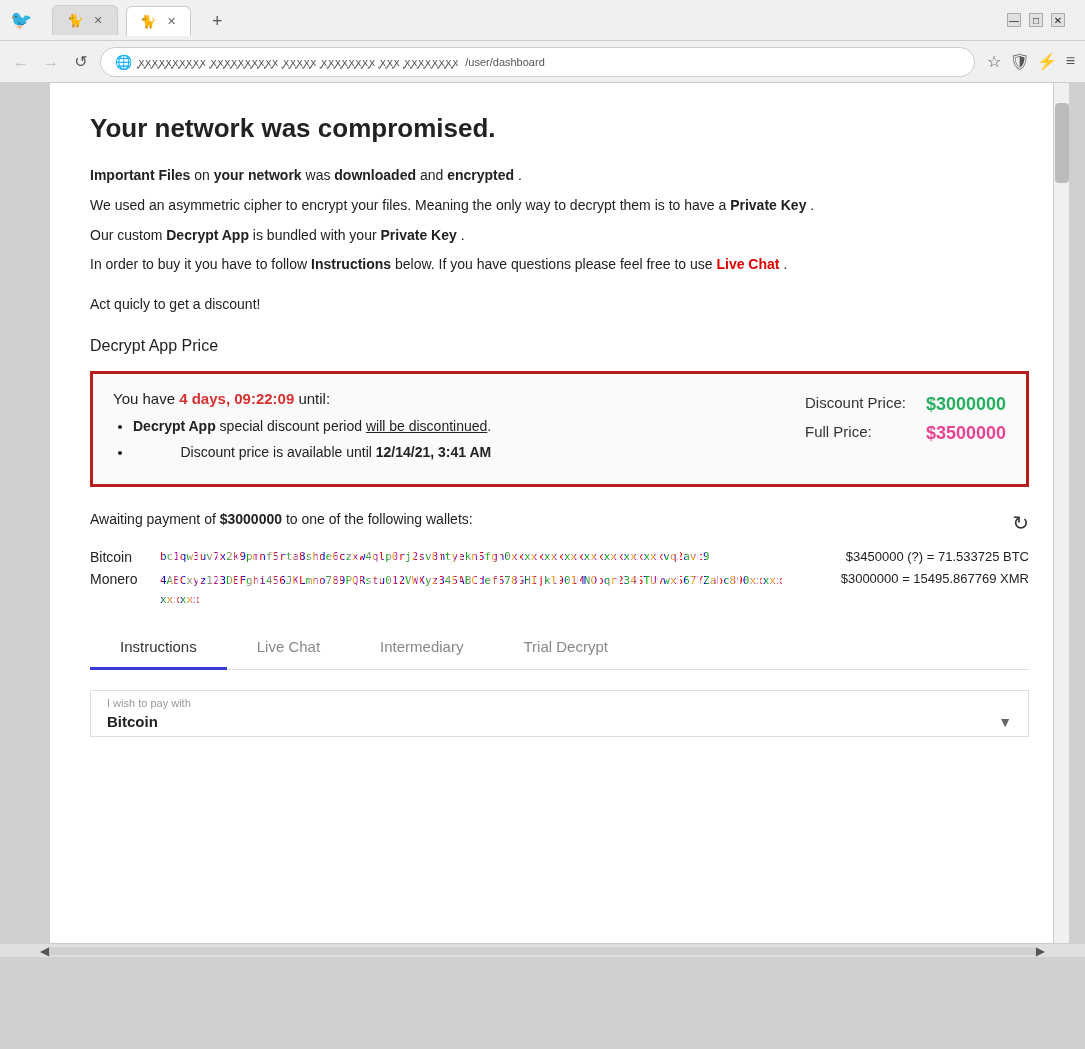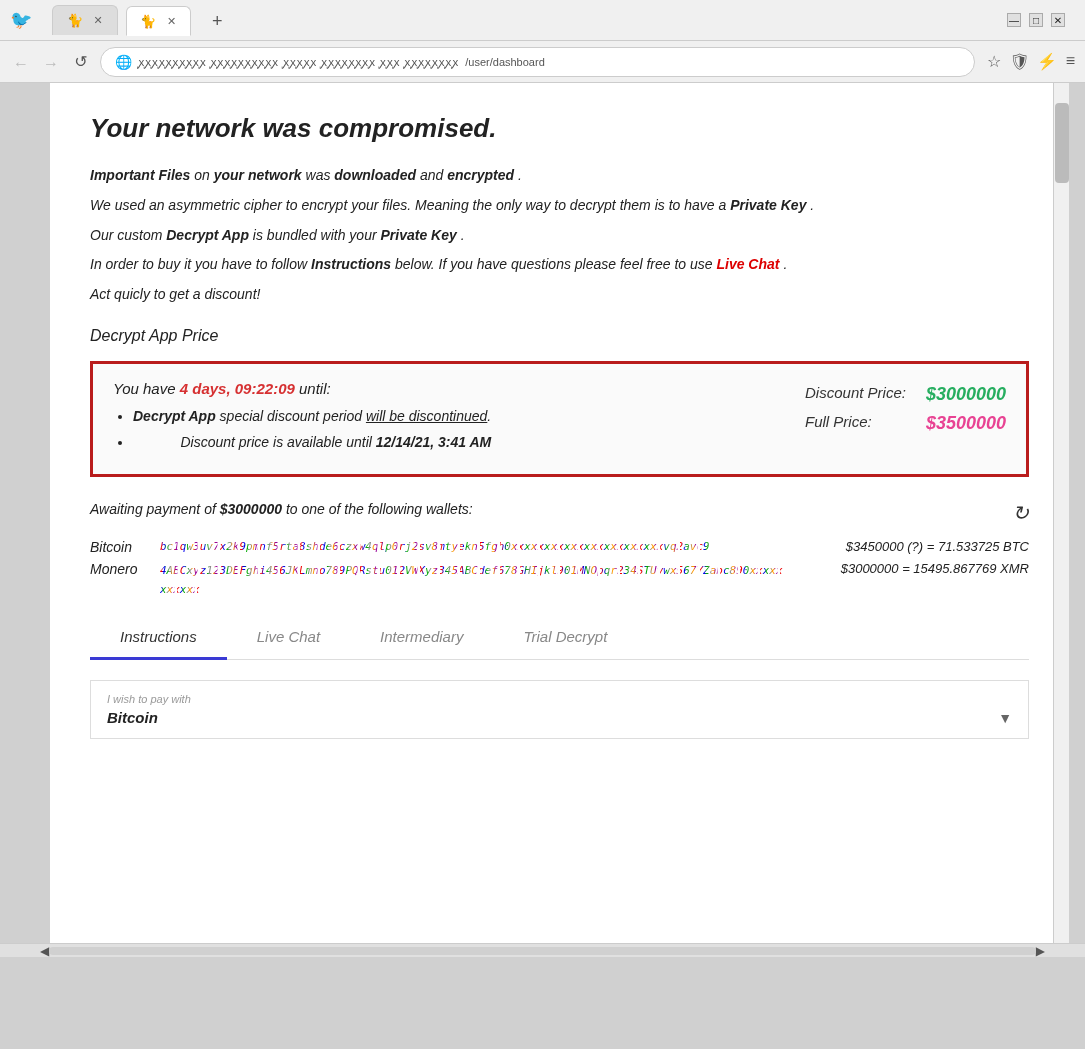--- a/index.html
+++ b/index.html
@@ -253,21 +253,21 @@
     }
     .tab-item.active {
       color: #333;
       border-bottom: 3px solid #3a3ad4;
     }
 
     
     .payment-section {
       margin-top: 20px;
       border: 1px solid #ddd;
-      padding: 12px 16px;
+      padding: 6px 16px;
     }
     .payment-label {
       font-size: 11px;
       color: #999;
       margin-bottom: 4px;
     }
     .payment-select-row {
       display: flex;
       justify-content: space-between;
       align-items: center;
@@ -332,21 +332,21 @@
     </div>
     <div class="address-icons">
       <span class="addr-icon">☆</span>
       <span class="addr-icon">🛡</span>
       <span class="addr-icon">⚡</span>
       <span class="addr-icon">≡</span>
     </div>
   </div>
 </div>
 
-<div style="display:flex;width:1085px;background:#d0d0d0;font-style:italic;">
+<div style="display:flex;width:1085px;background:#d0d0d0;">
 
   <div style="width:50px;background:#d0d0d0;"></div>
 
   <div class="page-content" style="flex:1;position:relative;min-height:860px;">
 
     <h1 class="main-title">Your network was compromised.</h1>
 
     <div class="intro-text">
       <p style="margin-bottom:6px;">
         <strong>Important Files</strong>
@@ -363,21 +363,21 @@
         <strong>Private Key</strong>
         <span>.</span>
       </p>
       <p style="margin-bottom:6px;">
         <span>Our custom </span>
         <strong>Decrypt App</strong>
         <span> is bundled with your </span>
         <strong>Private Key</strong>
         <span>.</span>
       </p>
-      <p style="margin-bottom:6px;">
+      <p style="margin-bottom:16px;">
         <span>In order to buy it you have to follow </span>
         <strong style="cursor:pointer;">Instructions</strong>
         <span> below. If you have questions please feel free to use </span>
         <strong style="color:#d00;cursor:pointer;">Live Chat</strong>
         <span>.</span>
       </p>
       <p>Act quicly to get a discount!</p>
     </div>
 
     <div class="section-title">Decrypt App Price</div>

